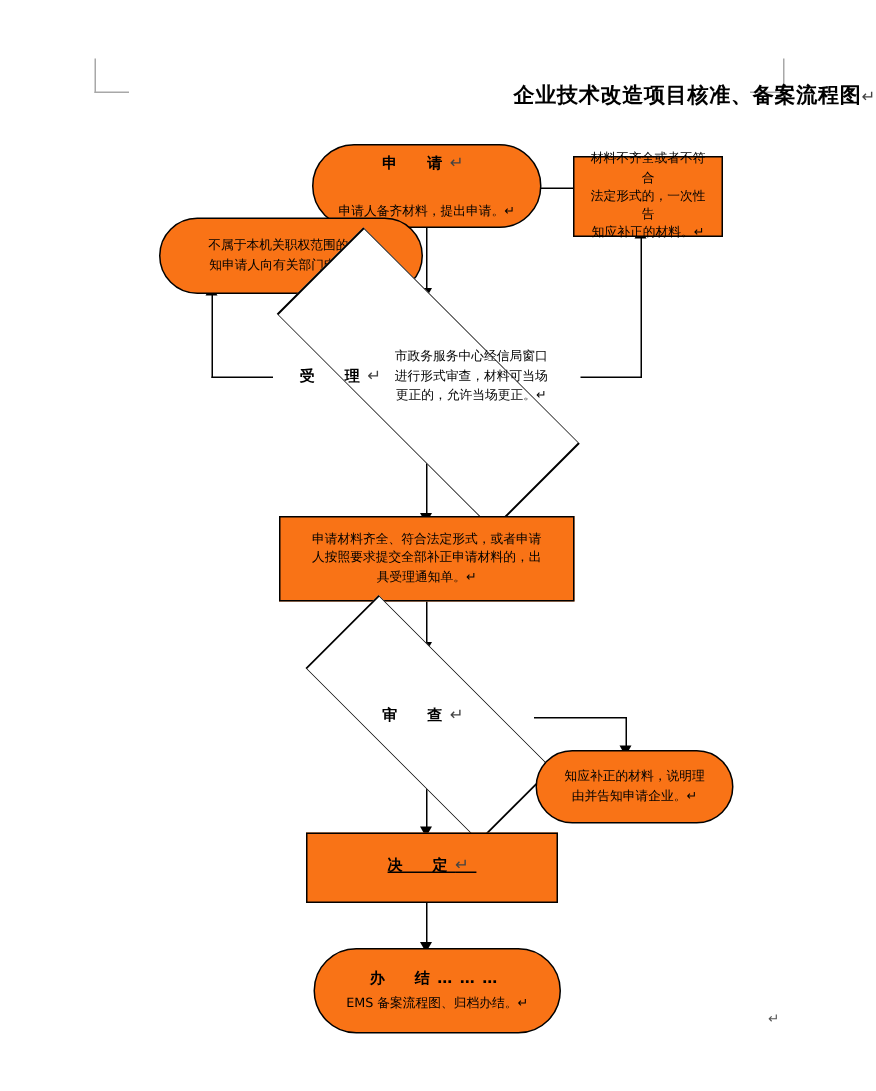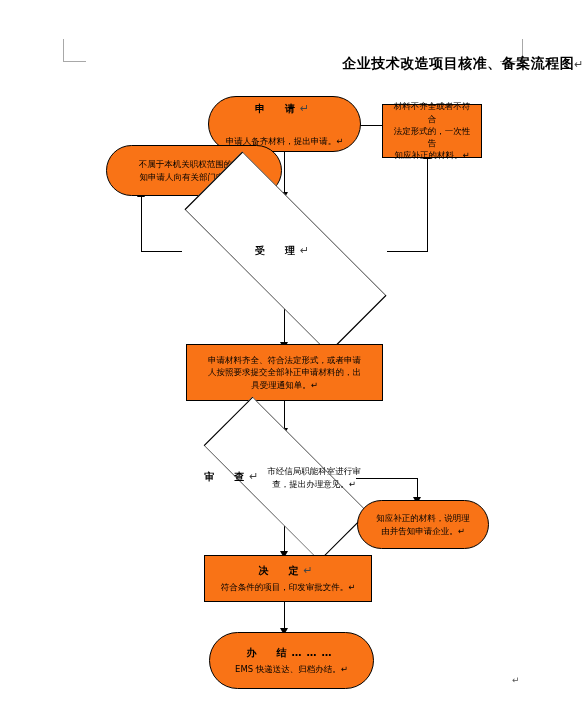--- a/index.html
+++ b/index.html
@@ -204,52 +204,52 @@
   <div class="body">不属于本机关职权范围的，告
 知申请人向有关部门申请。↵</div>
 </div>
 
 <div class="diamond-wrap" style="left:141px; top:194px; width:287px; height:115px;">
   <div class="diamond-shape" style="width:155px; height:155px; margin-left:-77.5px; margin-top:-77.5px; transform: rotate(45deg) scale(1.30, 0.52);"></div>
   <div class="diamond-label">
     <div class="head">
       <span>受　理</span><span class="pilcrow">↵</span>
     </div>
+    <div class="body">市政务服务中心经信局窗口
+进行形式审查，材料可当场
+更正的，允许当场更正。↵</div>
   </div>
 </div>
 
 <div class="node rect" style="left:186px; top:344px; width:197px; height:57px;justify-content:center;">
   <div class="body">申请材料齐全、符合法定形式，或者申请
 人按照要求提交全部补正申请材料的，出
 具受理通知单。↵</div>
 </div>
 
 <div class="diamond-wrap" style="left:170px; top:430px; width:229px; height:96px;">
   <div class="diamond-shape" style="width:140px; height:140px; margin-left:-70px; margin-top:-70px; transform: rotate(45deg) scale(1.155, 0.485);"></div>
   <div class="diamond-label">
     <div class="head">
       <span>审　查</span><span class="pilcrow">↵</span>
     </div>
-    <div class="body">市经信局职能科室进行审
-查，提出办理意见。↵</div>
   </div>
 </div>
 
 <div class="node stadium" style="left:357px; top:500px; width:132px; height:49px;">
   <div class="body">知应补正的材料，说明理
 由并告知申请企业。↵</div>
 </div>
 
-<div class="node rect" style="left:204px; top:555px; width:168px; height:47px;">
+<div class="node rect" style="left:204px; top:555px; width:168px; height:47px;text-decoration:underline;">
   <div class="head">
     <span>决　定</span><span class="pilcrow">↵</span>
   </div>
-  <div class="body">符合条件的项目，印发审批文件。↵</div>
 </div>
 
 <div class="node stadium" style="left:209px; top:632px; width:165px; height:57px;">
   <div class="head">
     <span>办　结</span><span>………</span>
   </div>
-  <div class="body">EMS 快递送达、归档办结。↵</div>
+  <div class="body">EMS 备案流程图、归档办结。↵</div>
 </div>
 
 <div class="end-mark" style="left:512px; top:675px;">↵</div>
 
 </body></html>

